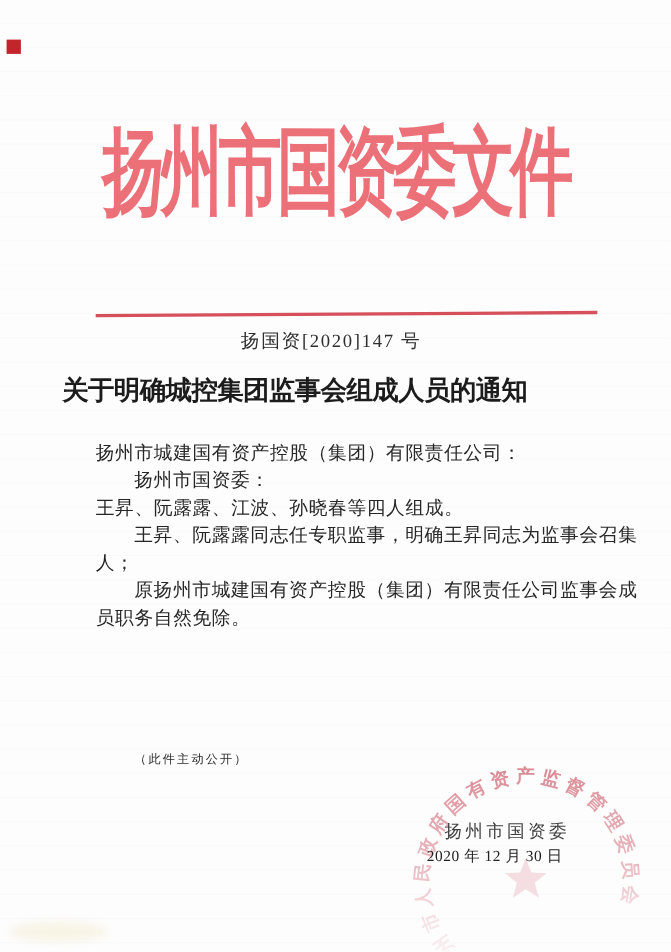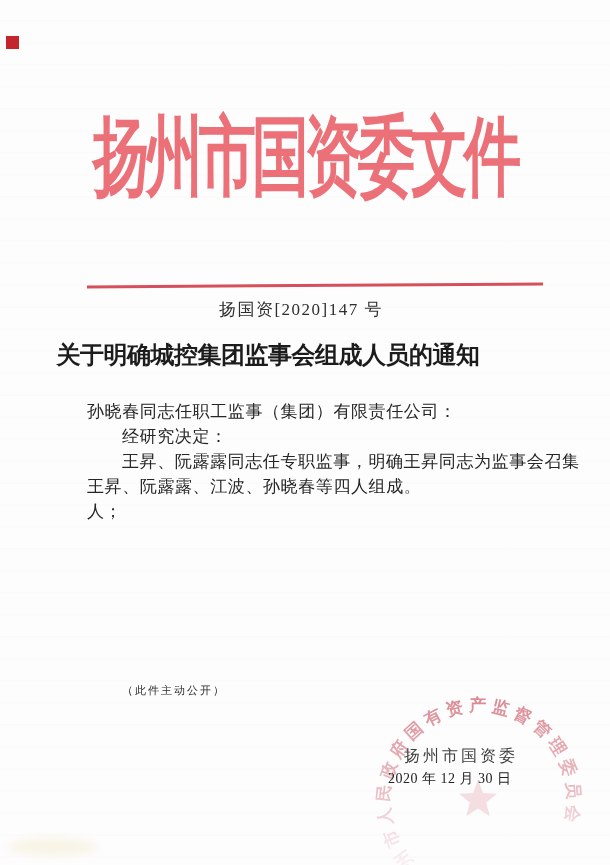--- a/index.html
+++ b/index.html
@@ -80,25 +80,27 @@
 
 <div class="abs red-header">扬州市国资委文件</div>
 
 <div class="abs doc-number">扬国资[2020]147 号</div>
 
 <div class="abs red-rule"></div>
 
 <div class="abs doc-title">关于明确城控集团监事会组成人员的通知</div>
 
 <div class="abs body-block">
-  <div class="body-line">孙晓春同志任职工监事（集团）有限责任公司：</div>
-  <div class="body-line ind">经研究决定：</div>
+  <div class="body-line">扬州市城建国有资产控股（集团）有限责任公司：</div>
+  <div class="body-line ind">扬州市国资委：</div>
+  <div class="body-line">王昇、阮露露、江波、孙晓春等四人组成。</div>
   <div class="body-line ind">王昇、阮露露同志任专职监事，明确王昇同志为监事会召集</div>
-  <div class="body-line">王昇、阮露露、江波、孙晓春等四人组成。</div>
   <div class="body-line">人；</div>
+  <div class="body-line ind">原扬州市城建国有资产控股（集团）有限责任公司监事会成</div>
+  <div class="body-line">员职务自然免除。</div>
 </div>
 
 <div class="abs public-note">（此件主动公开）</div>
 
 <svg class="abs seal-svg" width="230" height="215" viewBox="0 0 230 215">
   <defs>
     <linearGradient id="sealfade" x1="0" y1="0" x2="0" y2="1">
       <stop offset="0" stop-color="#d4737f" stop-opacity="0.85"></stop>
       <stop offset="0.5" stop-color="#dc8b95" stop-opacity="0.55"></stop>
       <stop offset="0.75" stop-color="#e6a7af" stop-opacity="0.30"></stop>

